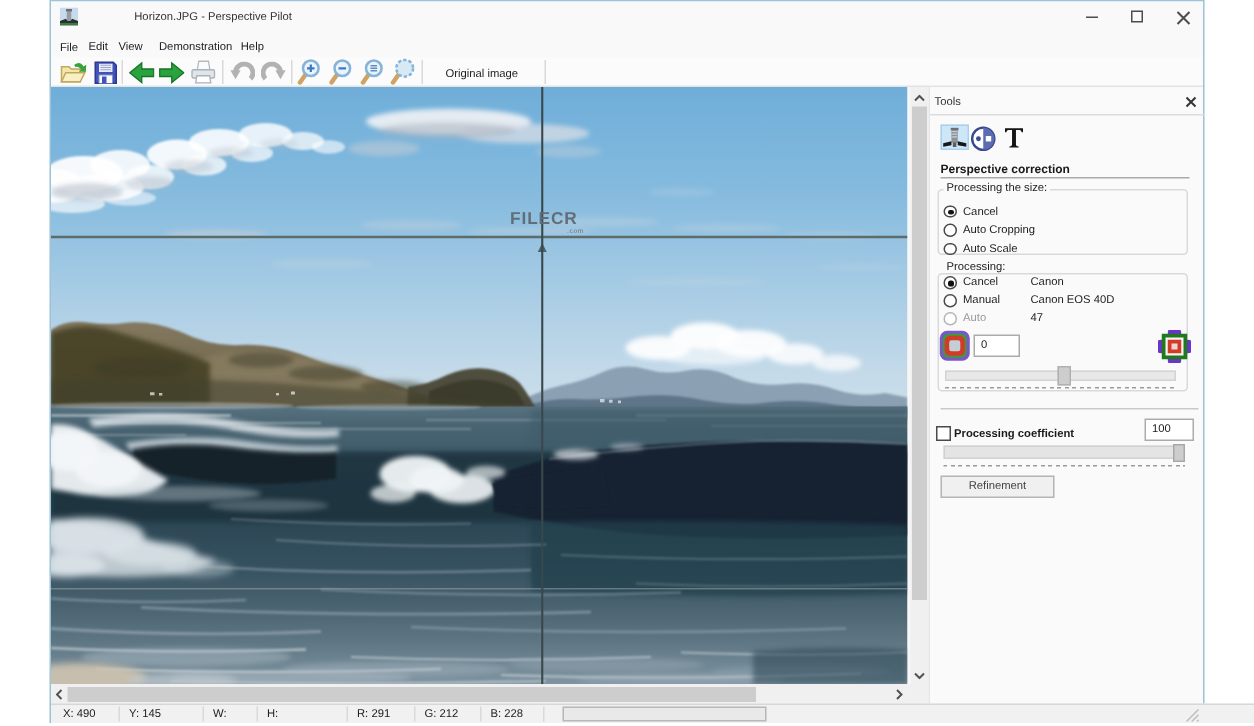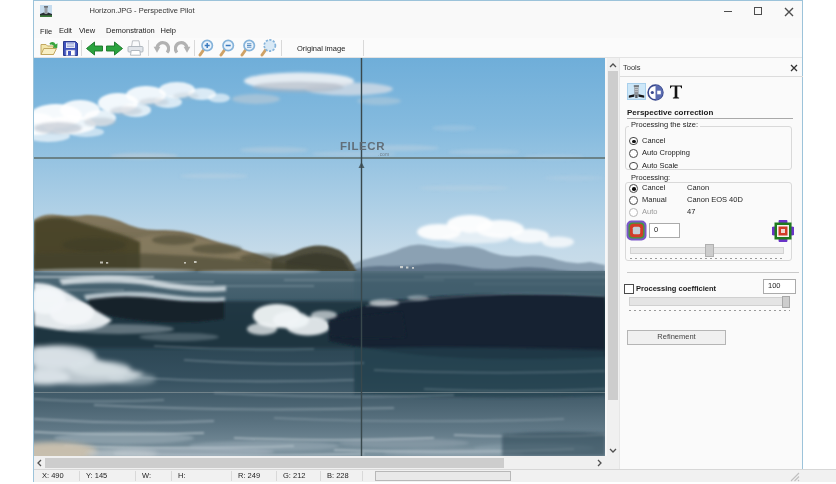--- a/index.html
+++ b/index.html
@@ -412,29 +412,29 @@
   <div class="abs" style="left:7px;top:214px;width:172px;height:1px;background:#c9c9c9;"></div>
 
   <div class="abs" style="left:3.5px;top:226px;width:10px;height:10px;border:1px solid #4a4a4a;background:#fff;"></div>
   <div class="abs" style="left:16px;top:226px;font-size:7.5px;font-weight:bold;color:#1a1a1a;">Processing coefficient</div>
   <div class="abs t11" style="left:143px;top:221px;width:33px;height:15px;background:#fff;border:1px solid #ababab;padding:1px 4px 0 4px;">100</div>
 
   <div class="abs" style="left:9px;top:239px;width:161px;height:9px;background:#e4e4e4;border:1px solid #d0d0d0;"></div>
   <div class="abs" style="left:162px;top:238px;width:8px;height:12px;background:#cdcdcd;border:1px solid #a8a8a8;"></div>
   <div class="abs" style="left:9px;top:252px;width:161px;height:1.4px;background:repeating-linear-gradient(90deg,#9a9a9a 0,#9a9a9a 2.4px,transparent 2.4px,transparent 5px);"></div>
 
-  <div class="abs t11" style="left:7px;top:272px;width:99px;height:15px;background:#f0f0f0;border:1px solid #b5b5b5;text-align:center;padding-top:1px;color:#444;">Refinement</div>
+  <div class="abs t11" style="left:7px;top:259px;width:76px;height:15px;background:#f0f0f0;border:1px solid #b5b5b5;text-align:center;padding-top:1px;color:#444;">Refinement</div>
  </div>
 
  <div class="abs t11" style="left:0;top:468px;width:826px;height:13px;background:#f1f1f1;border-top:1px solid #d7d7d7;" id="status">
   <span class="abs" style="left:8px;top:1px;">X: 490</span>
   <span class="abs" style="left:52px;top:1px;">Y: 145</span>
   <span class="abs" style="left:108px;top:1px;">W:</span>
   <span class="abs" style="left:144px;top:1px;">H:</span>
-  <span class="abs" style="left:204px;top:1px;">R: 249</span>
+  <span class="abs" style="left:204px;top:1px;">R: 291</span>
   <span class="abs" style="left:249px;top:1px;">G: 212</span>
   <span class="abs" style="left:293px;top:1px;">B: 228</span>
   <div class="sep" style="left:45px;top:1px;height:10px;"></div>
   <div class="sep" style="left:101px;top:1px;height:10px;"></div>
   <div class="sep" style="left:137px;top:1px;height:10px;"></div>
   <div class="sep" style="left:197px;top:1px;height:10px;"></div>
   <div class="sep" style="left:242px;top:1px;height:10px;"></div>
   <div class="sep" style="left:286px;top:1px;height:10px;"></div>
   <div class="sep" style="left:328px;top:1px;height:10px;"></div>
   <div class="abs" style="left:341px;top:1px;width:136px;height:10px;background:#e9e9e9;border:1px solid #b8b8b8;"></div>

